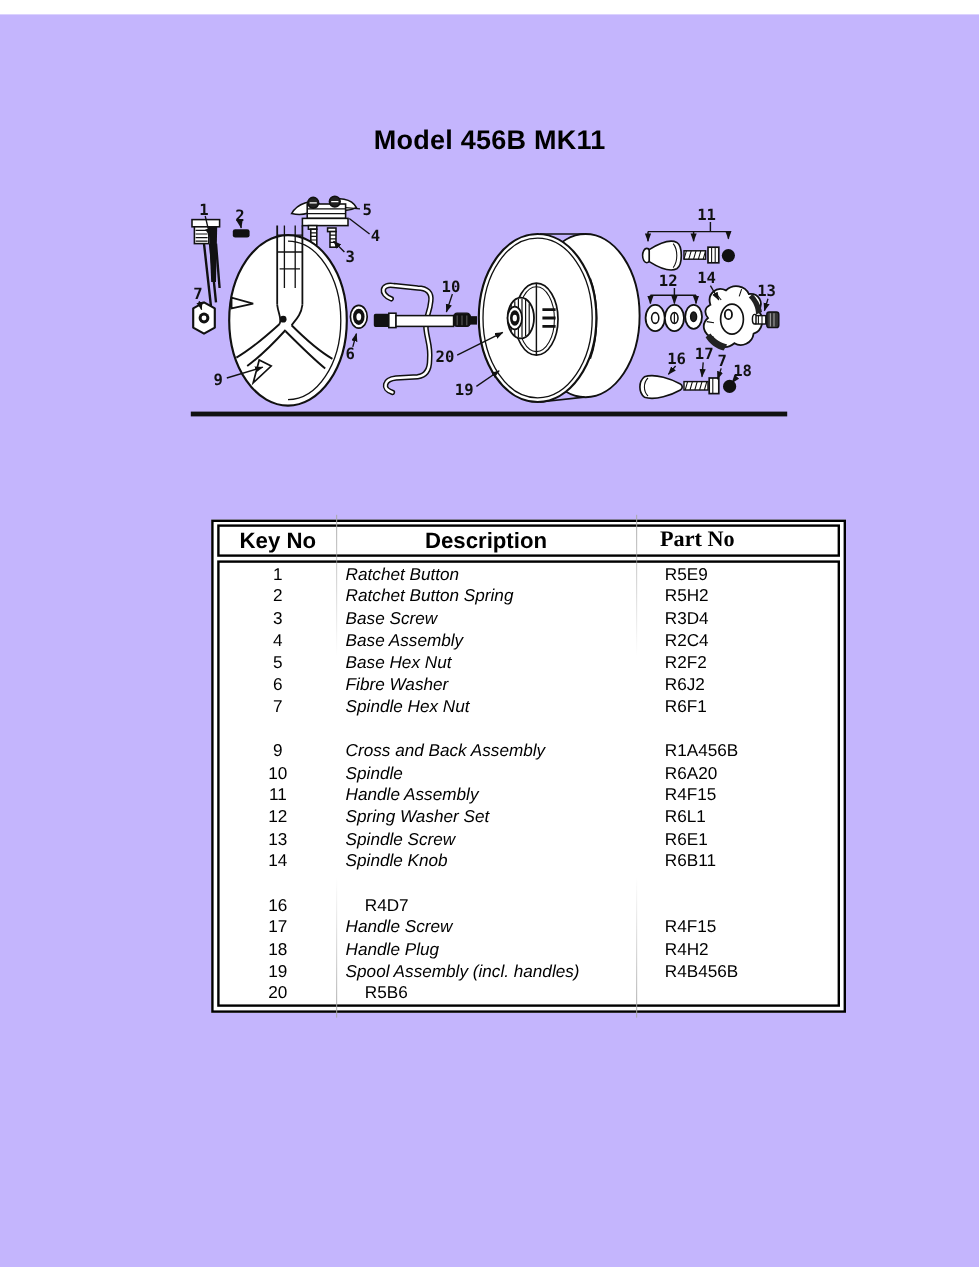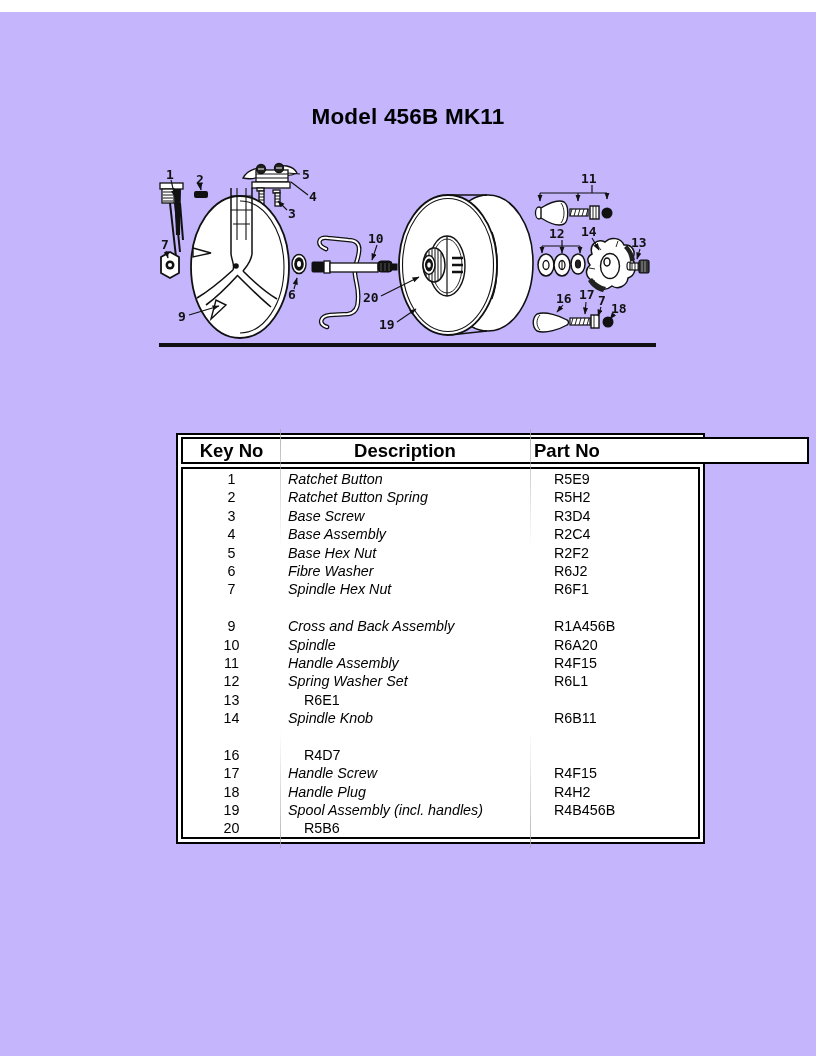--- a/index.html
+++ b/index.html
@@ -17,28 +17,28 @@
     font-family:"DejaVu Sans Mono", monospace; font-weight:bold;
     font-size:13px; fill:#111; stroke:none;
   }
 
   
   .table-outer {
     position:absolute; left:176px; top:421px; width:529px; height:411px;
     border:2.5px solid #000; box-sizing:border-box; background:#fff;
   }
   .table-head {
-    position:absolute; left:181px; top:425px; width:628px; height:27px;
+    position:absolute; left:181px; top:425px; width:519px; height:27px;
     border:2px solid #000; box-sizing:border-box; background:#fff;
     display:grid; grid-template-columns:97px 250px 1fr; align-items:center;
     font-weight:bold; font-size:18.5px;
   }
   .th-key  { text-align:center; }
   .th-desc { text-align:center; }
-  .th-part { padding-left:4px; }
+  .th-part { padding-left:20px;font-family:Liberation Serif, serif; }
   .table-body {
     position:absolute; left:181px; top:455px; width:519px; height:372px;
     border:2px solid #000; box-sizing:border-box; background:#fff; padding-top:1px;
   }
   .row { display:grid; grid-template-columns:97px 250px 1fr; height:18.4px;
          font-size:14.3px; line-height:18.4px; }
   .cell      { white-space:nowrap; overflow:hidden; }
   .cell.key  { text-align:center; }
   .cell.desc { padding-left:8px;font-style:italic; }
   .cell.part { padding-left:24px; }
@@ -310,20 +310,21 @@
         <div class="cell desc">Handle Assembly</div>
         <div class="cell part">R4F15</div>
       </div>
       <div class="row">
         <div class="cell key">12</div>
         <div class="cell desc">Spring Washer Set</div>
         <div class="cell part">R6L1</div>
       </div>
       <div class="row">
         <div class="cell key">13</div>
+        <div class="cell desc">Spindle Screw</div>
         <div class="cell part">R6E1</div>
       </div>
       <div class="row">
         <div class="cell key">14</div>
         <div class="cell desc">Spindle Knob</div>
         <div class="cell part">R6B11</div>
       </div>
       <div class="row"></div>
       <div class="row">
         <div class="cell key">16</div>

